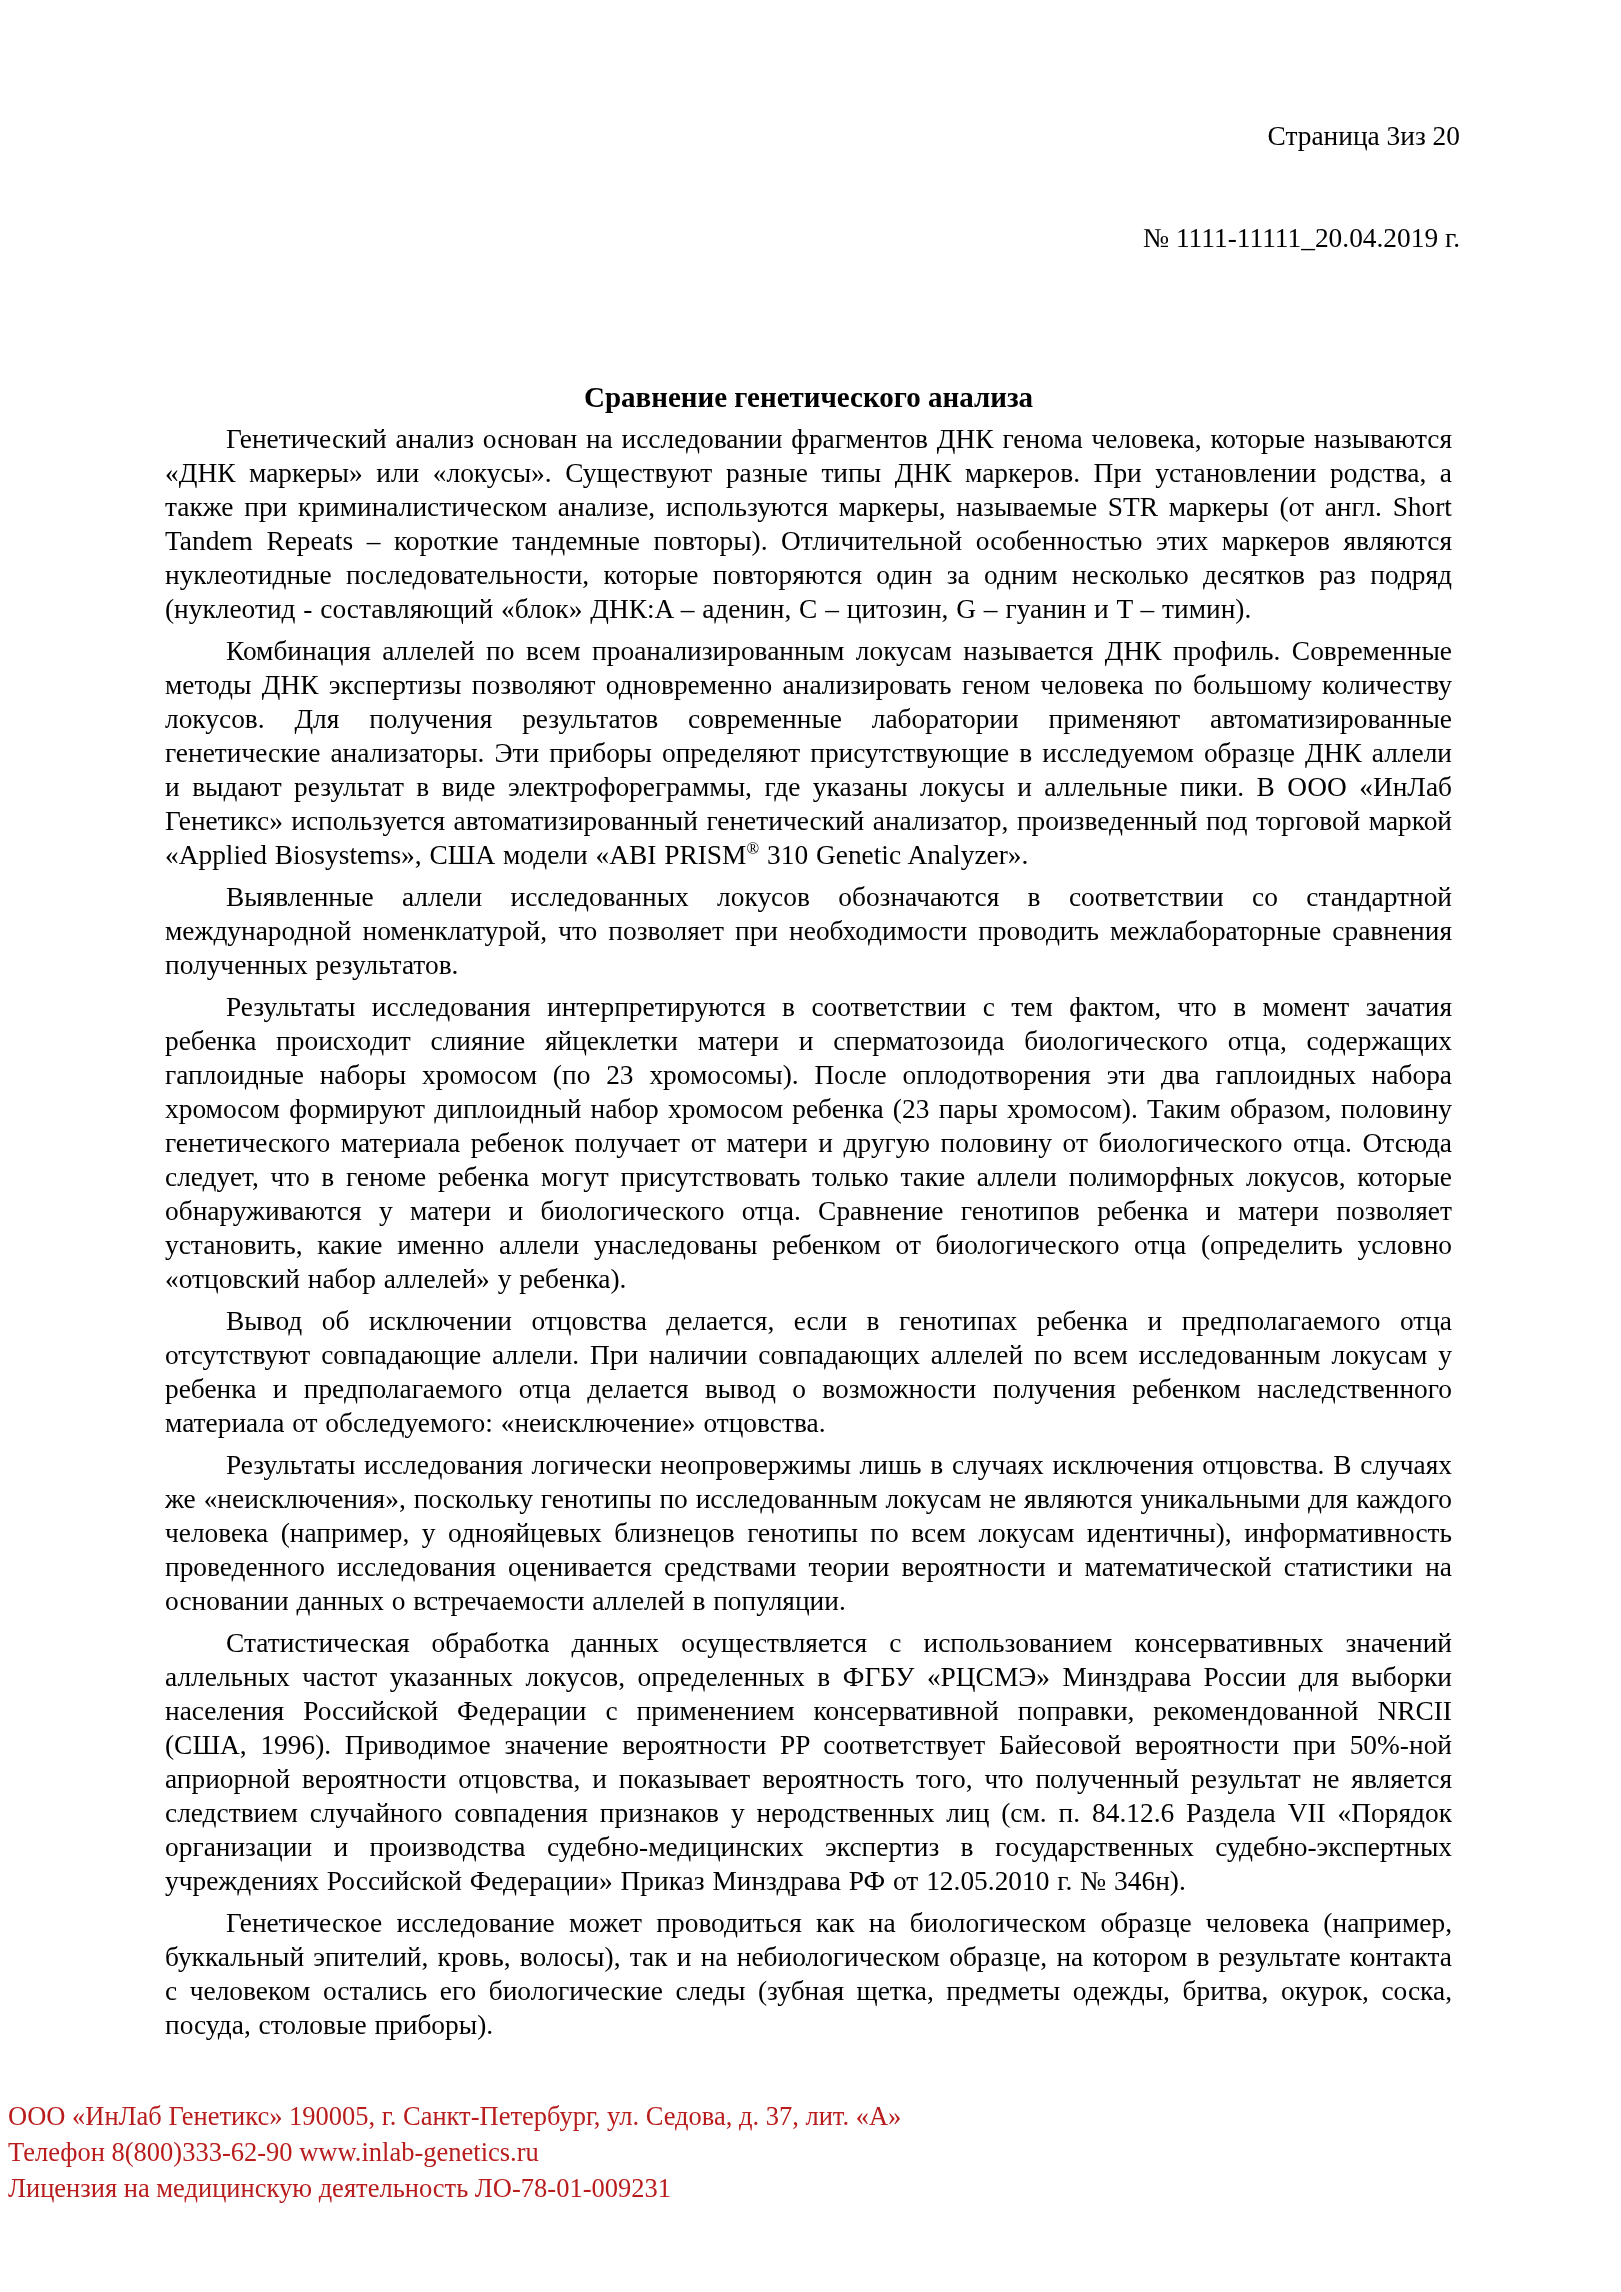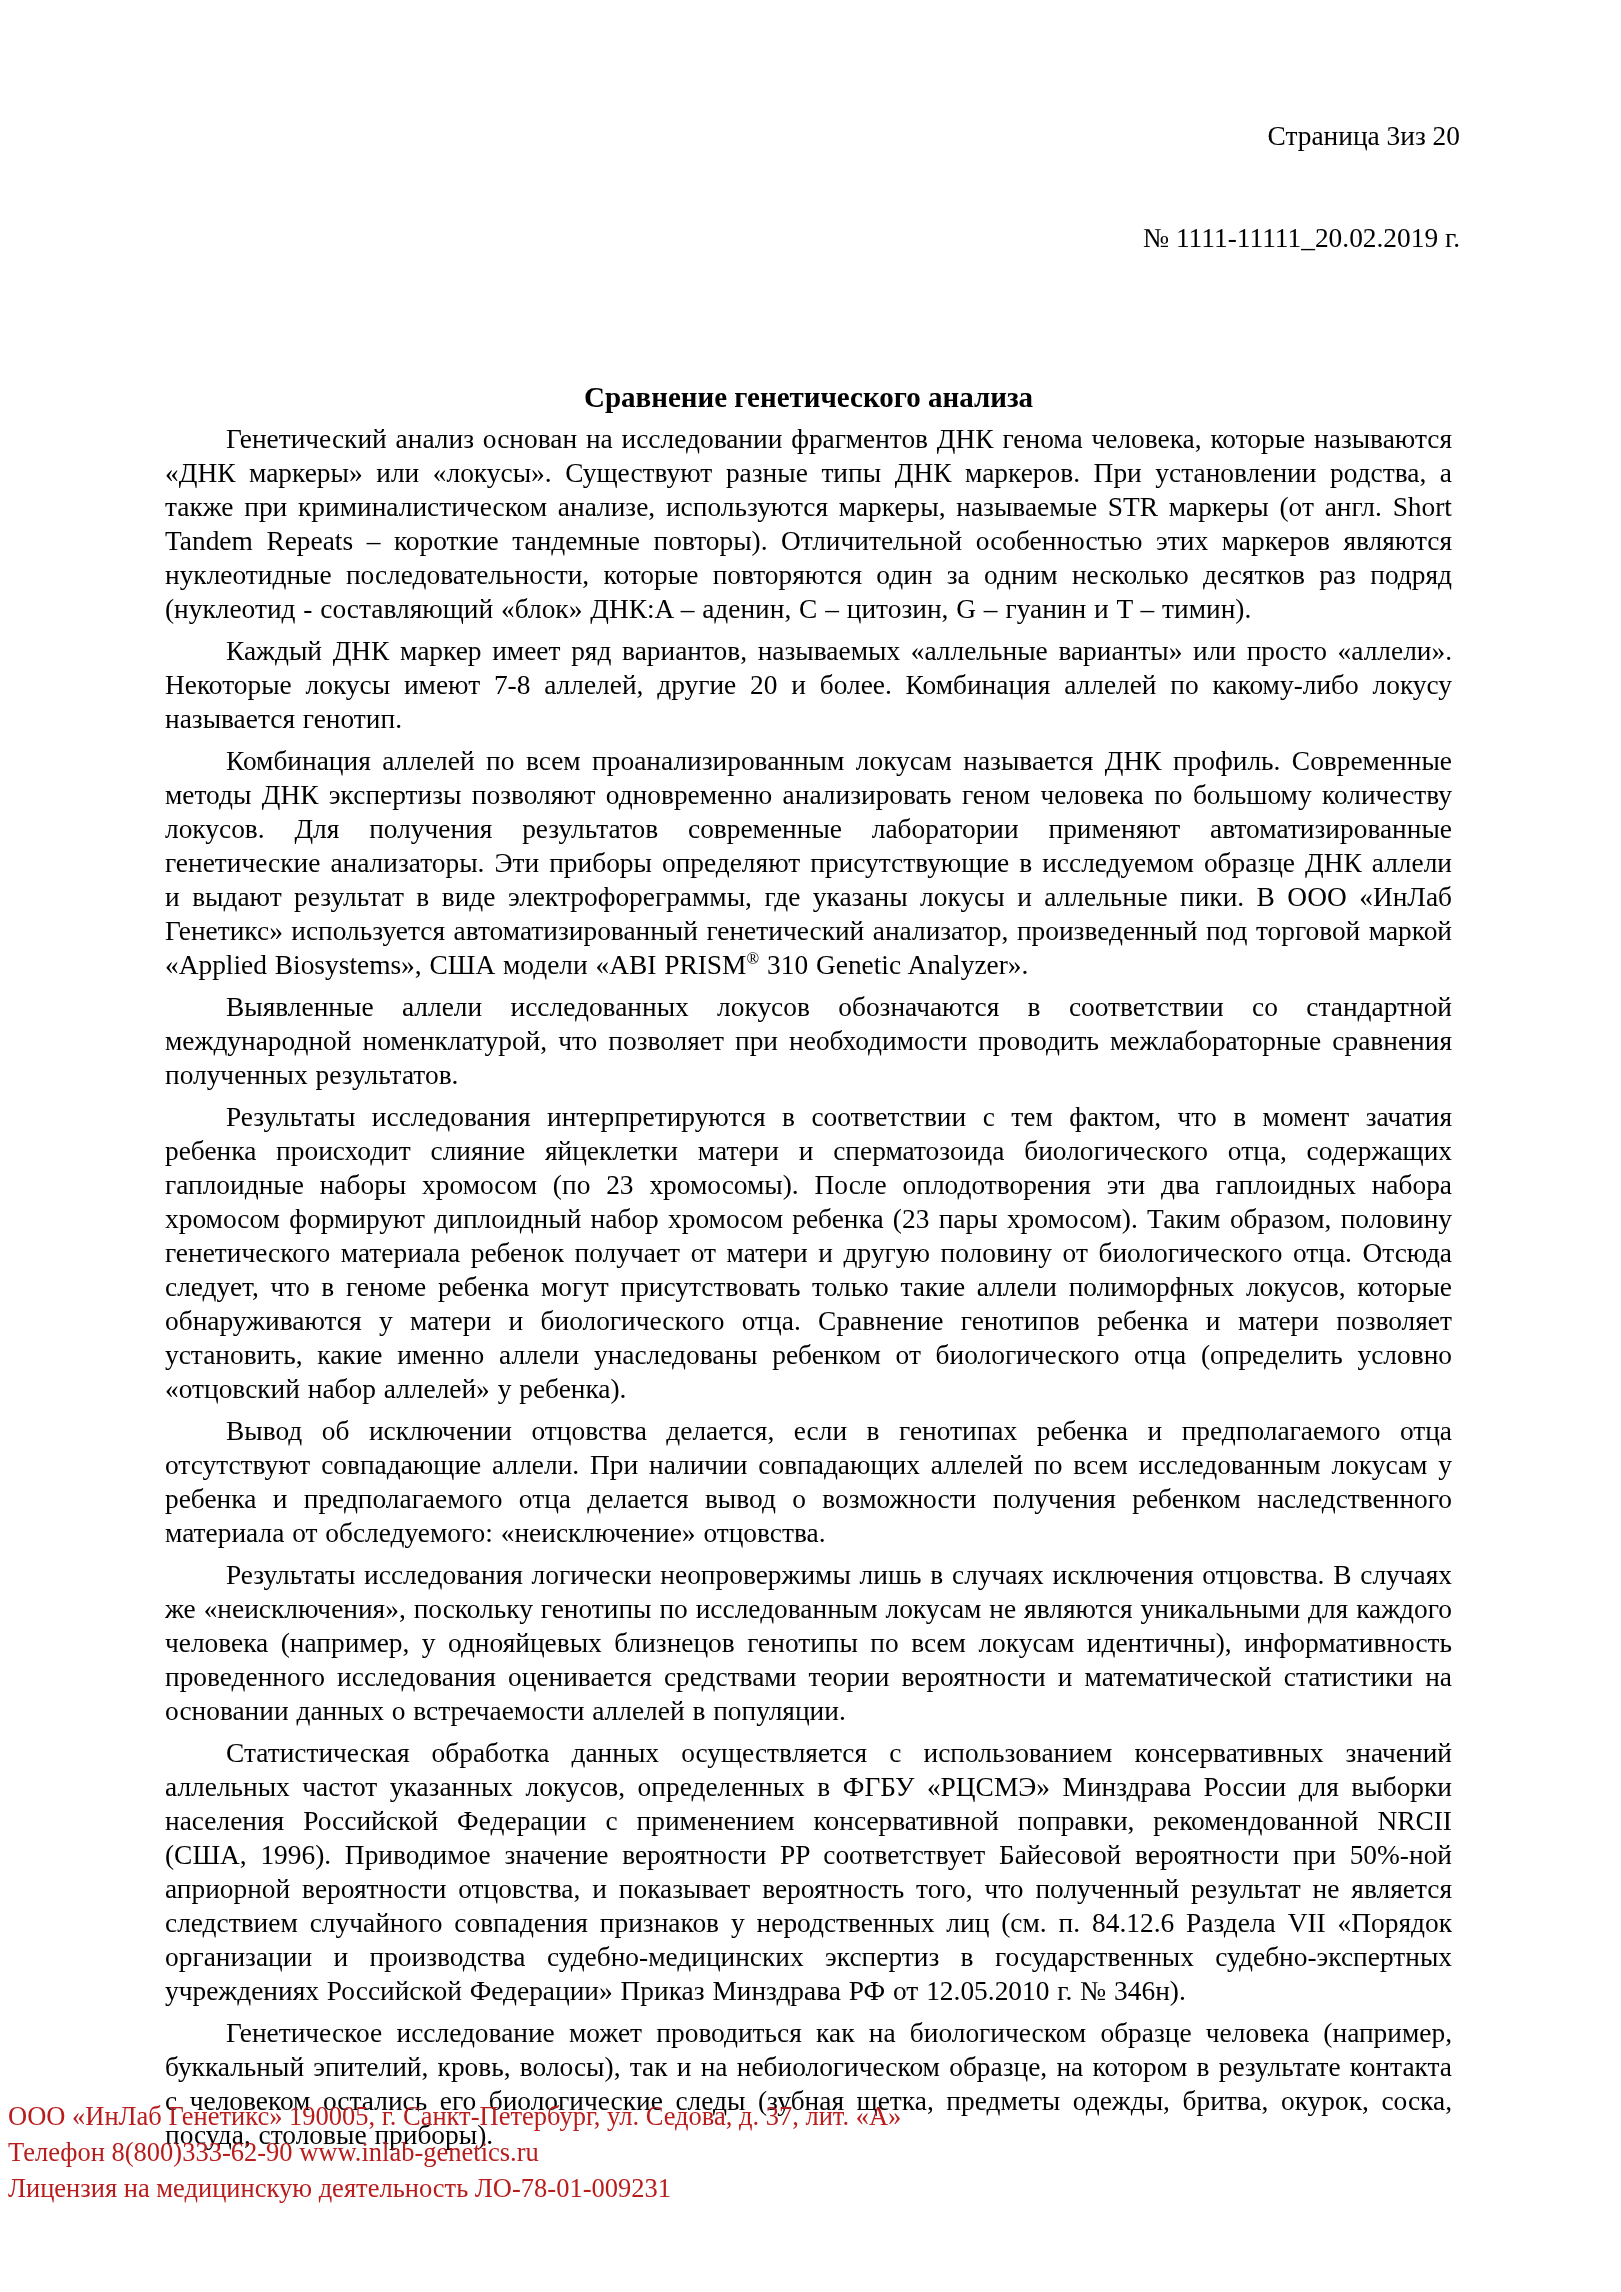--- a/index.html
+++ b/index.html
@@ -54,28 +54,27 @@
     line-height: 36px;
   }
 </style>
 </head>
 <body>
 
 <div class="page">
 
   <div class="doc-header">
     <div>Страница 3из 20</div>
-    <div>№ 1111-11111_20.02.2019 г.</div>
+    <div>№ 1111-11111_20.04.2019 г.</div>
   </div>
 
   <h1 class="doc-title">Сравнение генетического анализа</h1>
 
   <div class="doc-body">
     <p>Генетический анализ основан на исследовании фрагментов ДНК генома человека, которые называются «ДНК маркеры» или «локусы». Существуют разные типы ДНК маркеров. При установлении родства, а также при криминалистическом анализе, используются маркеры, называемые STR маркеры (от англ. Short Tandem Repeats – короткие тандемные повторы). Отличительной особенностью этих маркеров являются нуклеотидные последовательности, которые повторяются один за одним несколько десятков раз подряд (нуклеотид - составляющий «блок» ДНК:A – аденин, C – цитозин, G – гуанин и T – тимин).</p>
-    <p>Каждый ДНК маркер имеет ряд вариантов, называемых «аллельные варианты» или просто «аллели». Некоторые локусы имеют 7-8 аллелей, другие 20 и более. Комбинация аллелей по какому-либо локусу называется генотип.</p>
     <p><span>Комбинация аллелей по всем проанализированным локусам называется ДНК профиль. Современные методы ДНК экспертизы позволяют одновременно анализировать геном человека по большому количеству локусов. Для получения результатов современные лаборатории применяют автоматизированные генетические анализаторы. Эти приборы определяют присутствующие в исследуемом образце ДНК аллели и выдают результат в виде электрофореграммы, где указаны локусы и аллельные пики. В ООО «ИнЛаб Генетикс» используется автоматизированный генетический анализатор, произведенный под торговой маркой «Applied Biosystems», США модели «ABI PRISM</span><sup>®</sup><span> 310 Genetic Analyzer».</span></p>
     <p>Выявленные аллели исследованных локусов обозначаются в соответствии со стандартной международной номенклатурой, что позволяет при необходимости проводить межлабораторные сравнения полученных результатов.</p>
     <p>Результаты исследования интерпретируются в соответствии с тем фактом, что в момент зачатия ребенка происходит слияние яйцеклетки матери и сперматозоида биологического отца, содержащих гаплоидные наборы хромосом (по 23 хромосомы). После оплодотворения эти два гаплоидных набора хромосом формируют диплоидный набор хромосом ребенка (23 пары хромосом). Таким образом, половину генетического материала ребенок получает от матери и другую половину от биологического отца. Отсюда следует, что в геноме ребенка могут присутствовать только такие аллели полиморфных локусов, которые обнаруживаются у матери и биологического отца. Сравнение генотипов ребенка и матери позволяет установить, какие именно аллели унаследованы ребенком от биологического отца (определить условно «отцовский набор аллелей» у ребенка).</p>
     <p>Вывод об исключении отцовства делается, если в генотипах ребенка и предполагаемого отца отсутствуют совпадающие аллели. При наличии совпадающих аллелей по всем исследованным локусам у ребенка и предполагаемого отца делается вывод о возможности получения ребенком наследственного материала от обследуемого: «неисключение» отцовства.</p>
     <p>Результаты исследования логически неопровержимы лишь в случаях исключения отцовства. В случаях же «неисключения», поскольку генотипы по исследованным локусам не являются уникальными для каждого человека (например, у однояйцевых близнецов генотипы по всем локусам идентичны), информативность проведенного исследования оценивается средствами теории вероятности и математической статистики на основании данных о встречаемости аллелей в популяции.</p>
     <p>Статистическая обработка данных осуществляется с использованием консервативных значений аллельных частот указанных локусов, определенных в ФГБУ «РЦСМЭ» Минздрава России для выборки населения Российской Федерации с применением консервативной поправки, рекомендованной NRCII (США, 1996). Приводимое значение вероятности PP соответствует Байесовой вероятности при 50%-ной априорной вероятности отцовства, и показывает вероятность того, что полученный результат не является следствием случайного совпадения признаков у неродственных лиц (см. п. 84.12.6 Раздела VII «Порядок организации и производства судебно-медицинских экспертиз в государственных судебно-экспертных учреждениях Российской Федерации» Приказ Минздрава РФ от 12.05.2010 г. № 346н).</p>
     <p>Генетическое исследование может проводиться как на биологическом образце человека (например, буккальный эпителий, кровь, волосы), так и на небиологическом образце, на котором в результате контакта с человеком остались его биологические следы (зубная щетка, предметы одежды, бритва, окурок, соска, посуда, столовые приборы).</p>
   </div>
 
   <div class="doc-footer">

